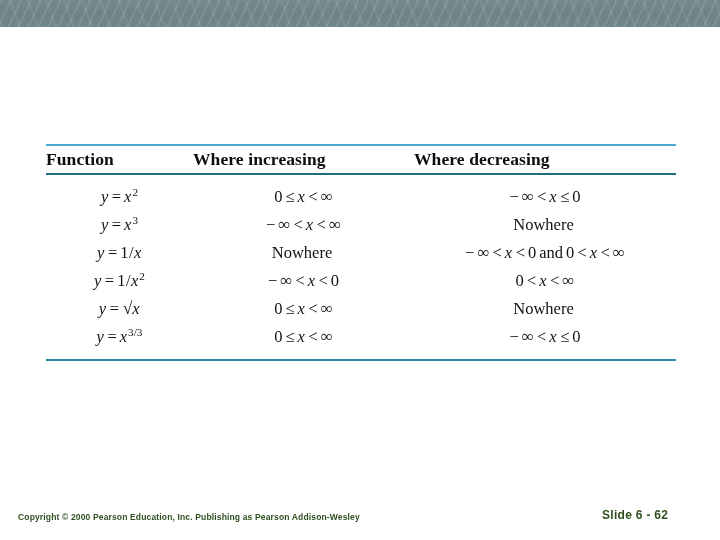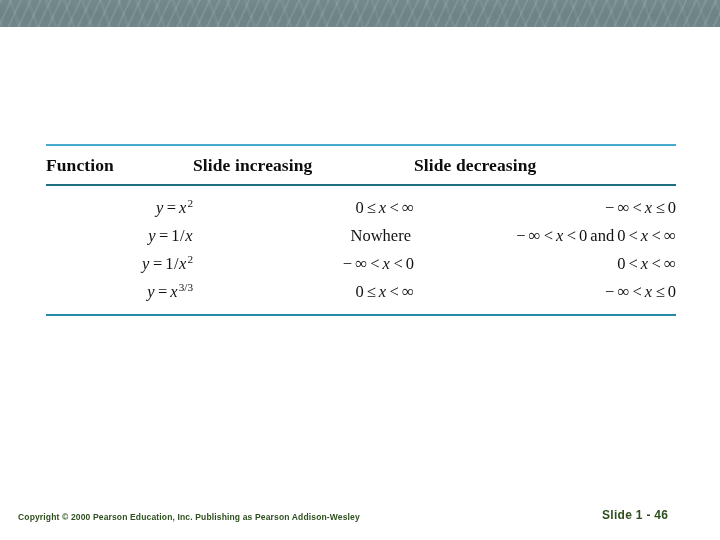--- a/index.html
+++ b/index.html
@@ -67,26 +67,26 @@
   table.calc-table col.c2 { width: 221px; }
   table.calc-table col.c3 { width: 262px; }
 
   table.calc-table th {
     text-align: left;
     font-family: "Liberation Serif", serif;
     font-weight: bold;
     font-size: 17.5px;
     color: #0d0d0d;
     padding: 0;
-    height: 38px;
+    height: 27px;
     vertical-align: middle;
     letter-spacing: 0.1px;
   }
   table.calc-table td {
-    text-align: right;
+    text-align: center;
     font-family: "Liberation Serif", serif;
     font-weight: normal;
     font-size: 16.5px;
     color: #111111;
     padding: 0;
     height: 28px;
     vertical-align: middle;
     white-space: nowrap;
   }
 
@@ -167,22 +167,22 @@
 
   <table class="calc-table">
     <colgroup>
       <col class="c1">
         <col class="c2">
         <col class="c3">
     </colgroup>
     <thead>
       <tr>
         <th>Function</th>
-        <th>Slide increasing</th>
-        <th>Slide decreasing</th>
+        <th>Where increasing</th>
+        <th>Where decreasing</th>
       </tr>
     </thead>
   </table>
 
   <div class="rule-mid"></div>
 
   <table class="calc-table" style="margin-top:8px;">
     <colgroup>
       <col class="c1">
         <col class="c2">
@@ -195,20 +195,31 @@
           <span class="mi">y</span><span class="op">=</span><span class="mi">x</span><span class="sup-n">2</span>
         </td>
         <td>
           <span class="mn">0</span><span class="op">≤</span><span class="mi">x</span><span class="op">&lt;</span><span class="inf">∞</span>
         </td>
         <td>
           <span class="op" style="padding-left:0">−</span><span class="inf">∞</span><span class="op">&lt;</span><span class="mi">x</span><span class="op">≤</span><span class="mn">0</span>
         </td>
       </tr>
 
+      <tr>
+        <td>
+          <span class="mi">y</span><span class="op">=</span><span class="mi">x</span><span class="sup-n">3</span>
+        </td>
+        <td>
+          <span class="op" style="padding-left:0">−</span><span class="inf">∞</span><span class="op">&lt;</span><span class="mi">x</span><span class="op">&lt;</span><span class="inf">∞</span>
+        </td>
+        <td>
+          <span class="word" style="padding-left:0">Nowhere</span>
+        </td>
+      </tr>
 
       <tr>
         <td>
           <span class="mi">y</span><span class="op">=</span><span class="mn">1</span><span class="frac-slash">/</span><span class="mi">x</span>
         </td>
         <td>
           <span class="word" style="padding-left:0">Nowhere</span>
         </td>
         <td>
           <span class="op" style="padding-left:0">−</span><span class="inf">∞</span><span class="op">&lt;</span><span class="mi">x</span><span class="op">&lt;</span><span class="mn">0</span><span class="word">and</span><span class="mn">0</span><span class="op">&lt;</span><span class="mi">x</span><span class="op">&lt;</span><span class="inf">∞</span>
@@ -220,33 +231,44 @@
           <span class="mi">y</span><span class="op">=</span><span class="mn">1</span><span class="frac-slash">/</span><span class="mi">x</span><span class="sup-n">2</span>
         </td>
         <td>
           <span class="op" style="padding-left:0">−</span><span class="inf">∞</span><span class="op">&lt;</span><span class="mi">x</span><span class="op">&lt;</span><span class="mn">0</span>
         </td>
         <td>
           <span class="mn">0</span><span class="op">&lt;</span><span class="mi">x</span><span class="op">&lt;</span><span class="inf">∞</span>
         </td>
       </tr>
 
+      <tr>
+        <td>
+          <span class="mi">y</span><span class="op">=</span><span class="radical"><span class="rad-sign">√</span><span class="mi">x</span></span>
+        </td>
+        <td>
+          <span class="mn">0</span><span class="op">≤</span><span class="mi">x</span><span class="op">&lt;</span><span class="inf">∞</span>
+        </td>
+        <td>
+          <span class="word" style="padding-left:0">Nowhere</span>
+        </td>
+      </tr>
 
       <tr>
         <td>
           <span class="mi">y</span><span class="op">=</span><span class="mi">x</span><span class="sup-n">3/3</span>
         </td>
         <td>
           <span class="mn">0</span><span class="op">≤</span><span class="mi">x</span><span class="op">&lt;</span><span class="inf">∞</span>
         </td>
         <td>
           <span class="op" style="padding-left:0">−</span><span class="inf">∞</span><span class="op">&lt;</span><span class="mi">x</span><span class="op">≤</span><span class="mn">0</span>
         </td>
       </tr>
 
     </tbody>
   </table>
 
   <div class="rule-bottom" style="margin-top:8px;"></div>
 </div>
 
 <div id="footer-copyright">Copyright © 2000 Pearson Education, Inc.  Publishing as Pearson Addison-Wesley</div>
-<div id="footer-slide-number">Slide 1 - 46</div>
+<div id="footer-slide-number">Slide 6 - 62</div>
 
 </body></html>

